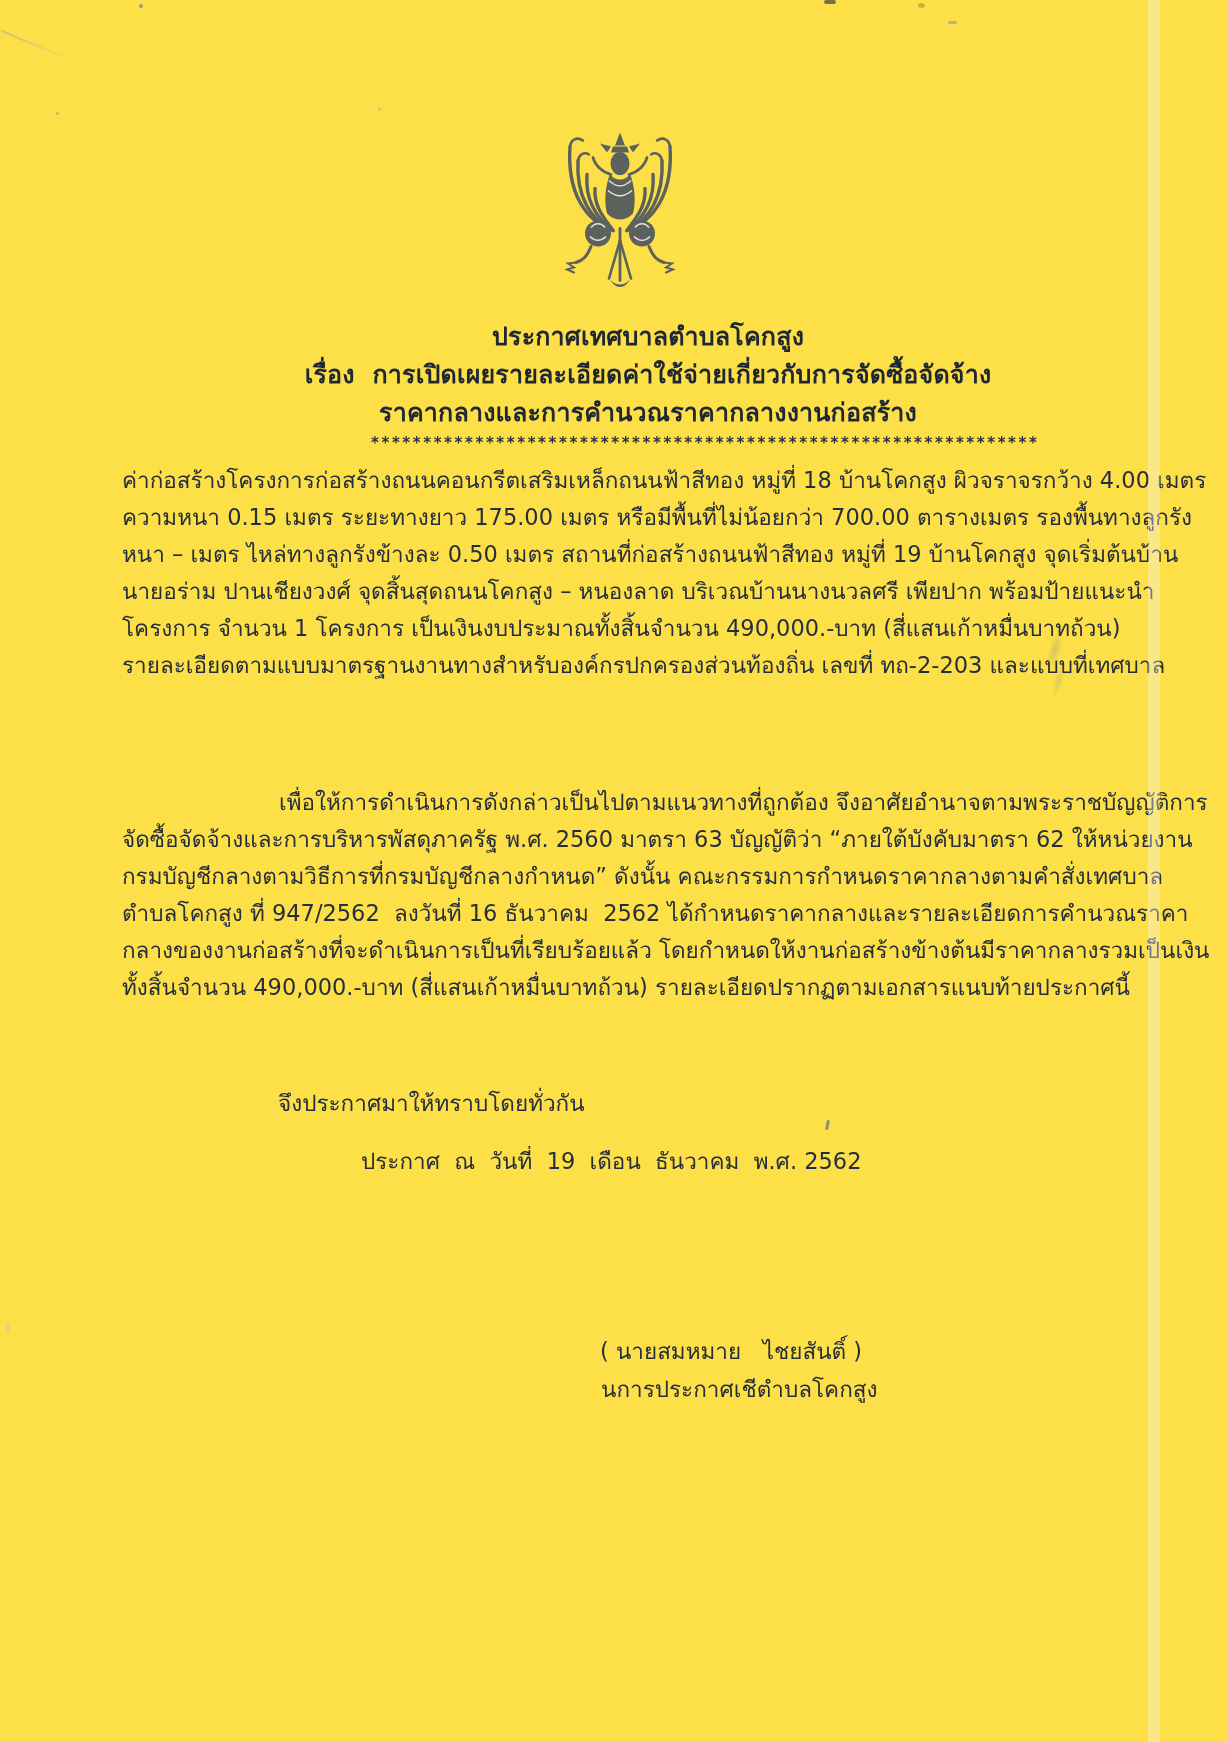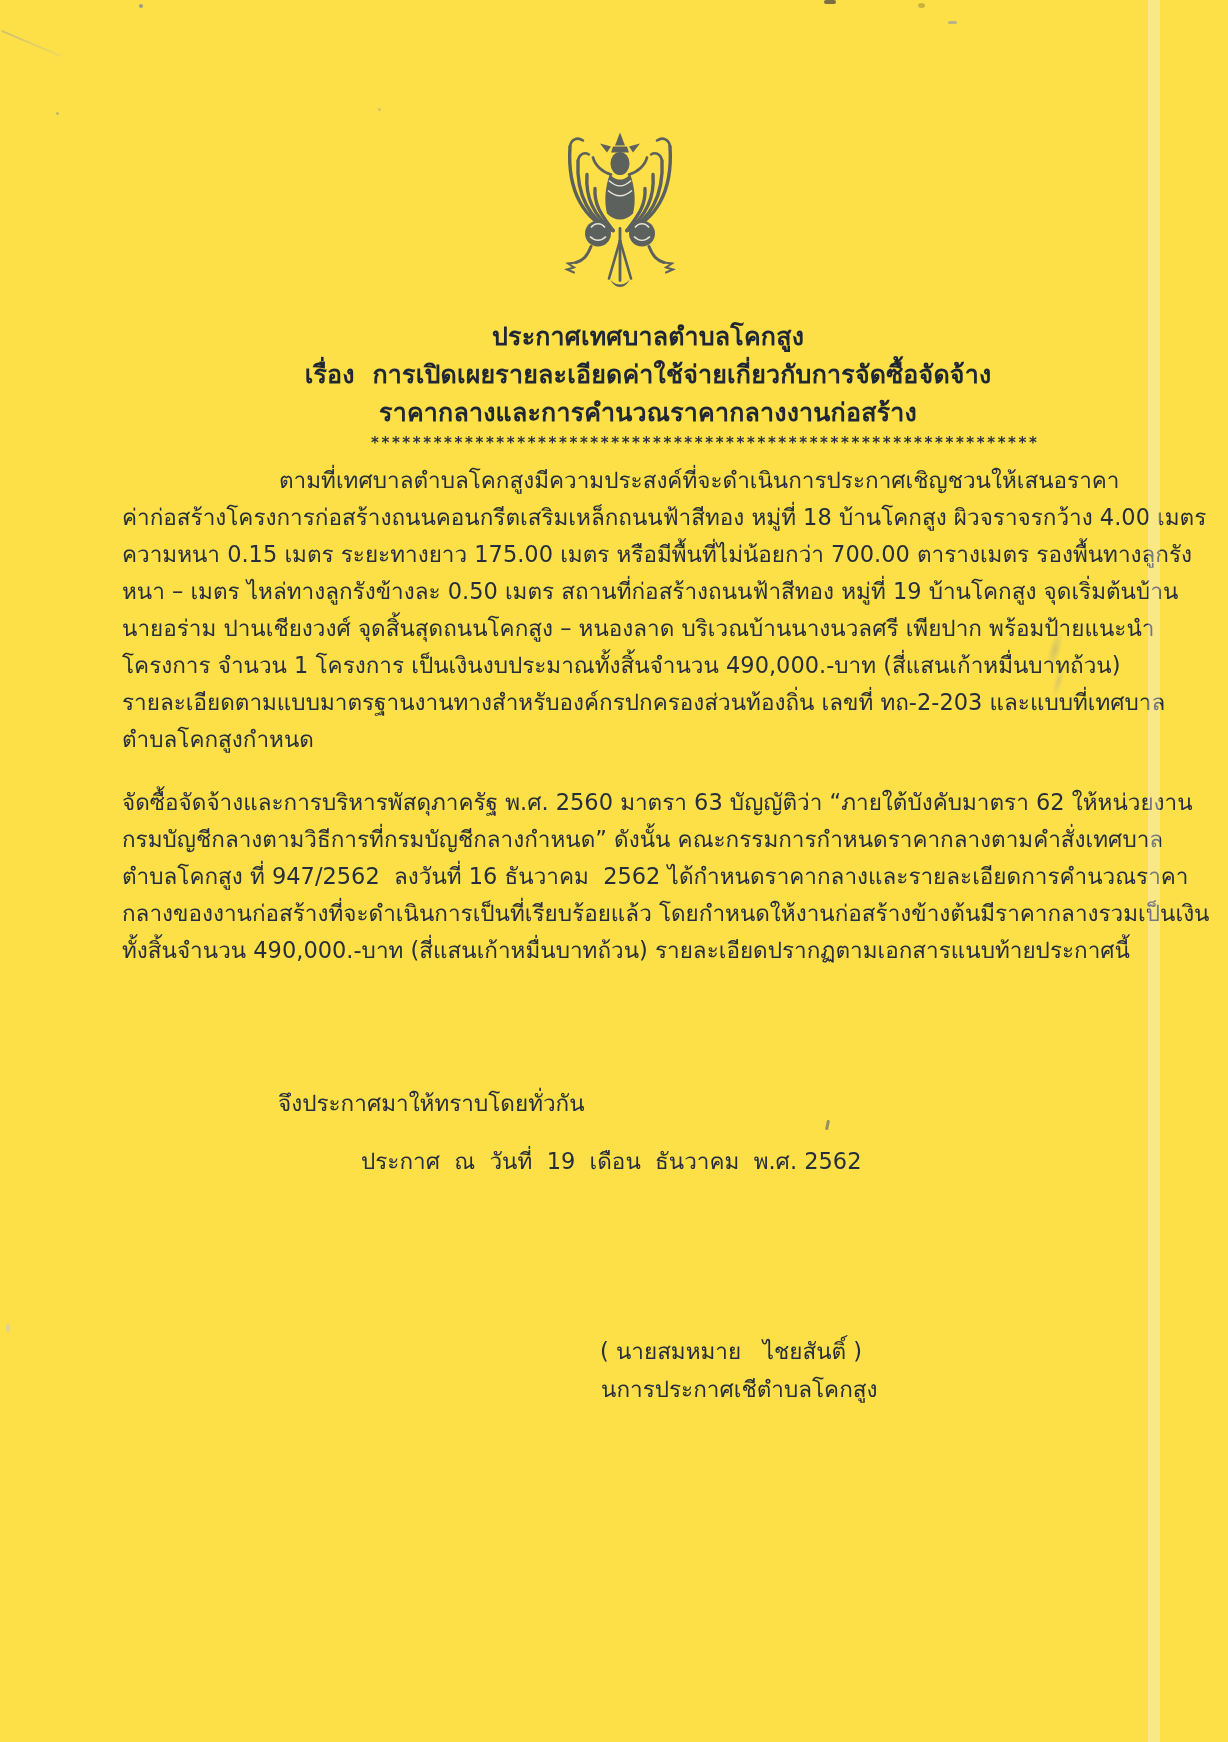--- a/index.html
+++ b/index.html
@@ -121,31 +121,30 @@
       <path d="M91,106 C96,111 102,111 107,106"></path>
     </g>
   </svg>
 
   <div class="title-line" style="top:316px;">ประกาศเทศบาลตำบลโคกสูง</div>
   <div class="title-line" style="top:354px;">เรื่อง  การเปิดเผยรายละเอียดค่าใช้จ่ายเกี่ยวกับการจัดซื้อจัดจ้าง</div>
   <div class="title-line" style="top:392px;">ราคากลางและการคำนวณราคากลางงานก่อสร้าง</div>
   <div class="divider">****************************************************************</div>
 
   <div id="para1" class="para">
-    <div class="line indent">ตามที่เทศบาลตำบลโคกสูงมีความประสงค์ที่จะดำเนินการประกาศเชิญชวนให้เสนอราคา</div>
     <div class="line">ค่าก่อสร้างโครงการก่อสร้างถนนคอนกรีตเสริมเหล็กถนนฟ้าสีทอง หมู่ที่ 18 บ้านโคกสูง ผิวจราจรกว้าง 4.00 เมตร</div>
     <div class="line">ความหนา 0.15 เมตร ระยะทางยาว 175.00 เมตร หรือมีพื้นที่ไม่น้อยกว่า 700.00 ตารางเมตร รองพื้นทางลูกรัง</div>
     <div class="line">หนา – เมตร ไหล่ทางลูกรังข้างละ 0.50 เมตร สถานที่ก่อสร้างถนนฟ้าสีทอง หมู่ที่ 19 บ้านโคกสูง จุดเริ่มต้นบ้าน</div>
     <div class="line">นายอร่าม ปานเชียงวงศ์ จุดสิ้นสุดถนนโคกสูง – หนองลาด บริเวณบ้านนางนวลศรี เพียปาก พร้อมป้ายแนะนำ</div>
     <div class="line">โครงการ จำนวน 1 โครงการ เป็นเงินงบประมาณทั้งสิ้นจำนวน 490,000.-บาท (สี่แสนเก้าหมื่นบาทถ้วน)</div>
     <div class="line">รายละเอียดตามแบบมาตรฐานงานทางสำหรับองค์กรปกครองส่วนท้องถิ่น เลขที่ ทถ-2-203 และแบบที่เทศบาล</div>
-    <div class="line">ตำบลโคกสูงกำหนด</div>
   </div>
 
   <div id="para2" class="para">
+    <div class="line indent">เพื่อให้การดำเนินการดังกล่าวเป็นไปตามแนวทางที่ถูกต้อง จึงอาศัยอำนาจตามพระราชบัญญัติการ</div>
     <div class="line">จัดซื้อจัดจ้างและการบริหารพัสดุภาครัฐ พ.ศ. 2560 มาตรา 63 บัญญัติว่า “ภายใต้บังคับมาตรา 62 ให้หน่วยงาน</div>
     <div class="line">กรมบัญชีกลางตามวิธีการที่กรมบัญชีกลางกำหนด” ดังนั้น คณะกรรมการกำหนดราคากลางตามคำสั่งเทศบาล</div>
     <div class="line">ตำบลโคกสูง ที่ 947/2562  ลงวันที่ 16 ธันวาคม  2562 ได้กำหนดราคากลางและรายละเอียดการคำนวณราคา</div>
     <div class="line">กลางของงานก่อสร้างที่จะดำเนินการเป็นที่เรียบร้อยแล้ว โดยกำหนดให้งานก่อสร้างข้างต้นมีราคากลางรวมเป็นเงิน</div>
     <div class="line">ทั้งสิ้นจำนวน 490,000.-บาท (สี่แสนเก้าหมื่นบาทถ้วน) รายละเอียดปรากฏตามเอกสารแนบท้ายประกาศนี้</div>
   </div>
 
   <div class="free-line" style="left:278px;top:1088px;text-align:right;">จึงประกาศมาให้ทราบโดยทั่วกัน</div>
   <div class="free-line" style="left:361px;top:1146px;">ประกาศ  ณ  วันที่  19  เดือน  ธันวาคม  พ.ศ. 2562</div>
 

